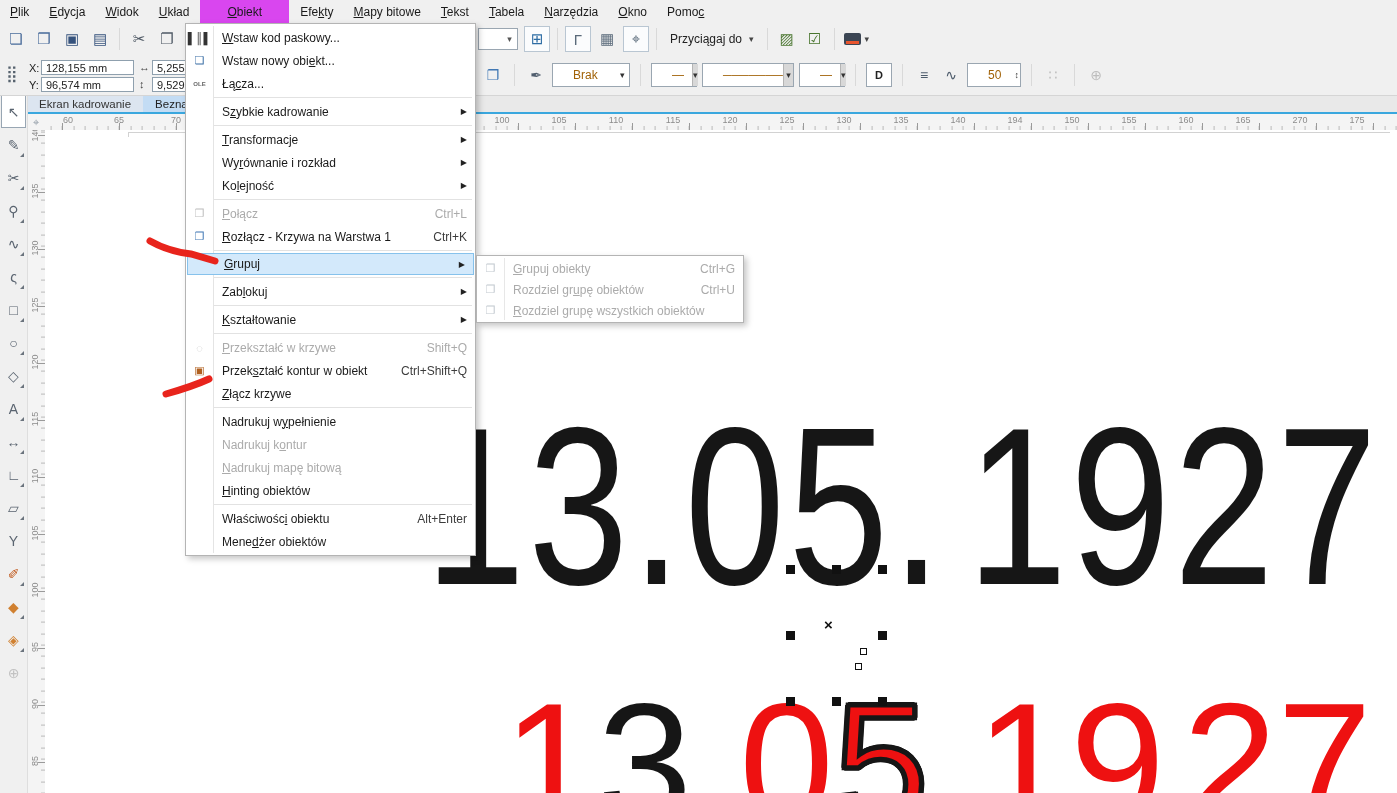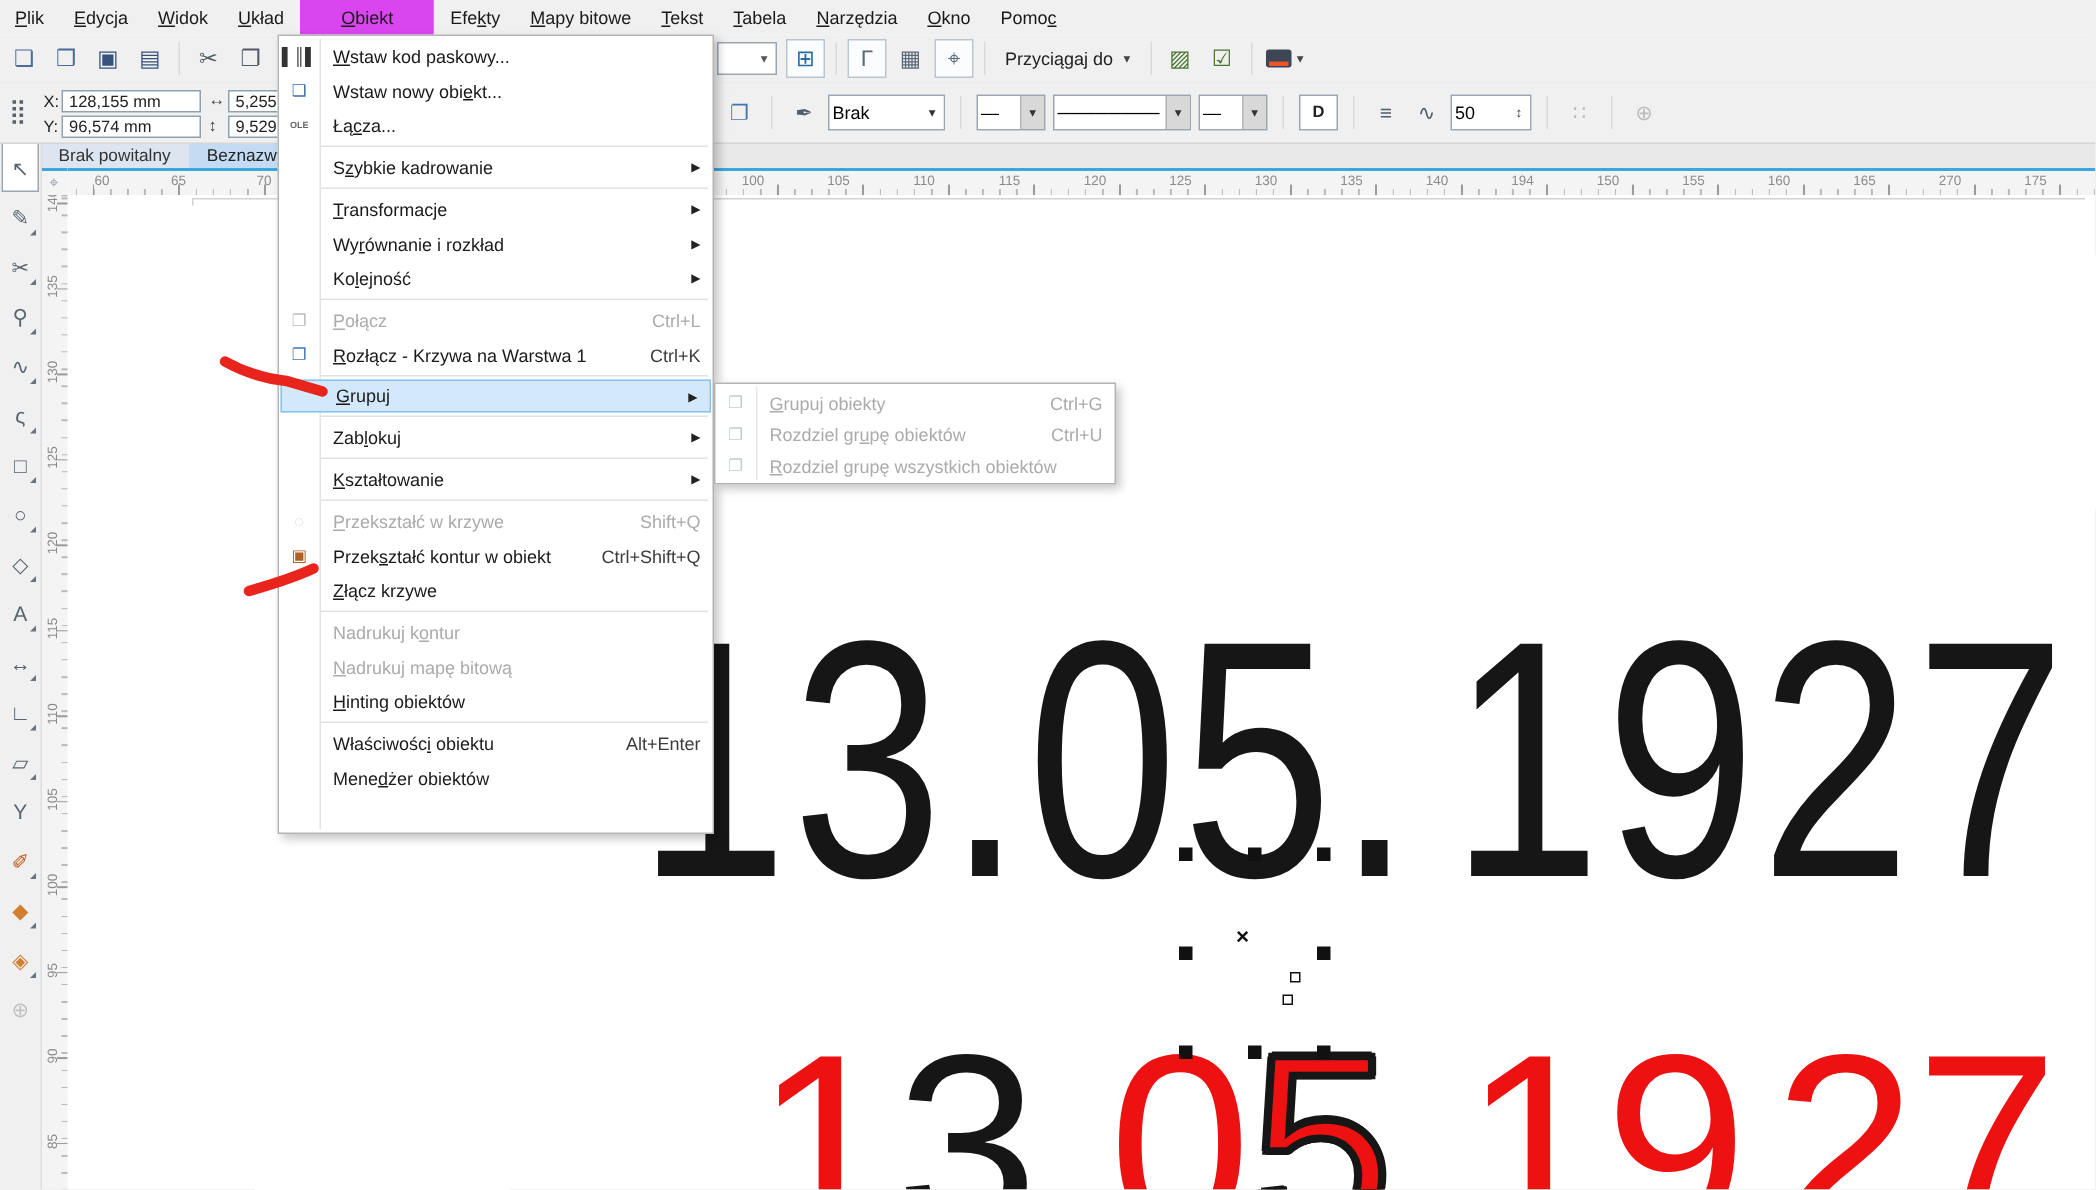--- a/index.html
+++ b/index.html
@@ -32,21 +32,21 @@
   #propbar{position:absolute;left:0;top:55px;width:100%;height:40px;background:#f0f0f0;
            border-bottom:1px solid #d5d5d5;z-index:10;font-size:11px;color:#222}
   .pabs{position:absolute}
   .pfield{position:absolute;background:#fff;border:1px solid #8fa0ae;padding:0 4px;height:15px;
           line-height:15px;white-space:nowrap;box-sizing:border-box}
   #pb-right{position:absolute;left:482px;top:0;height:100%;display:flex;align-items:center;gap:5px}
   .pbtn{min-width:22px;height:24px;display:flex;align-items:center;justify-content:center;
         font-size:14px;color:#4f5d6d}
   .lcombo{height:24px;border:1px solid #9aa6b1;background:#fff;display:flex;align-items:center;
           box-sizing:border-box}
-  .lcombo .sample{padding:0 2px;font-size:12px;white-space:nowrap;overflow:hidden;color:#000000}
+  .lcombo .sample{padding:0 20px;font-size:12px;white-space:nowrap;overflow:hidden;color:#a16207}
   .lcombo .darrow{width:15px;align-self:stretch;background:#d8d8d8;border-left:1px solid #b5b5b5;
                   display:flex;align-items:center;justify-content:center;font-size:9px;color:#333}
   .pdis{color:#bdbdbd !important}
   
   #tabrow{position:absolute;left:27px;top:95px;width:1370px;height:17px;background:#e9e9e9;
           display:flex;font-size:11.5px;z-index:5}
   .tab{padding:1px 12px;display:flex;align-items:center;white-space:nowrap}
   .tab-welcome{background:#dce5f0;color:#333}
   .tab-doc{background:#c3dcf4;color:#222}
   
@@ -221,21 +221,21 @@
         <span class="darrow" style="background:#fff;border-left:none;margin-left:auto">↕</span>
       </div>
       <div class="tsep"></div>
       <span class="pbtn pdis">∷</span>
       <div class="tsep"></div>
       <span class="pbtn pdis">⊕</span>
     </div>
   </div>
 
   <div id="tabrow">
-    <div class="tab tab-welcome">Brak powitalny</div>
+    <div class="tab tab-welcome">Ekran kadrowanie</div>
     <div class="tab tab-doc">Beznazwy</div>
   </div>
 
   <div id="rcorner">⌖</div>
   <div id="hruler">
     <div class="minor"></div>
     <div class="major"></div>
   <span class="rnum h" style="left: 6px; text-align: right;">60</span>
       <span class="rnum h" style="left: 63px;">65</span>
       <span class="rnum h" style="left: 120px;">70</span>
@@ -404,20 +404,25 @@
         <span class="mlabel">Przek<u>s</u>ztałć kontur w obiekt</span>
         <span class="mspace"></span>
         <span class="mshort">Ctrl+Shift+Q</span>
       </div>
       <div class="mrow">
         <span class="micon"></span>
         <span class="mlabel"><u>Z</u>łącz krzywe</span>
         <span class="mspace"></span>
       </div>
       <div class="msep"></div>
+      <div class="mrow">
+        <span class="micon"></span>
+        <span class="mlabel">Nadrukuj w<u>y</u>pełnienie</span>
+        <span class="mspace"></span>
+      </div>
       <div class="mrow mdis">
         <span class="micon"></span>
         <span class="mlabel">Nadrukuj k<u>o</u>ntur</span>
         <span class="mspace"></span>
       </div>
       <div class="mrow mdis">
         <span class="micon"></span>
         <span class="mlabel"><u>N</u>adrukuj mapę bitową</span>
         <span class="mspace"></span>
       </div>

